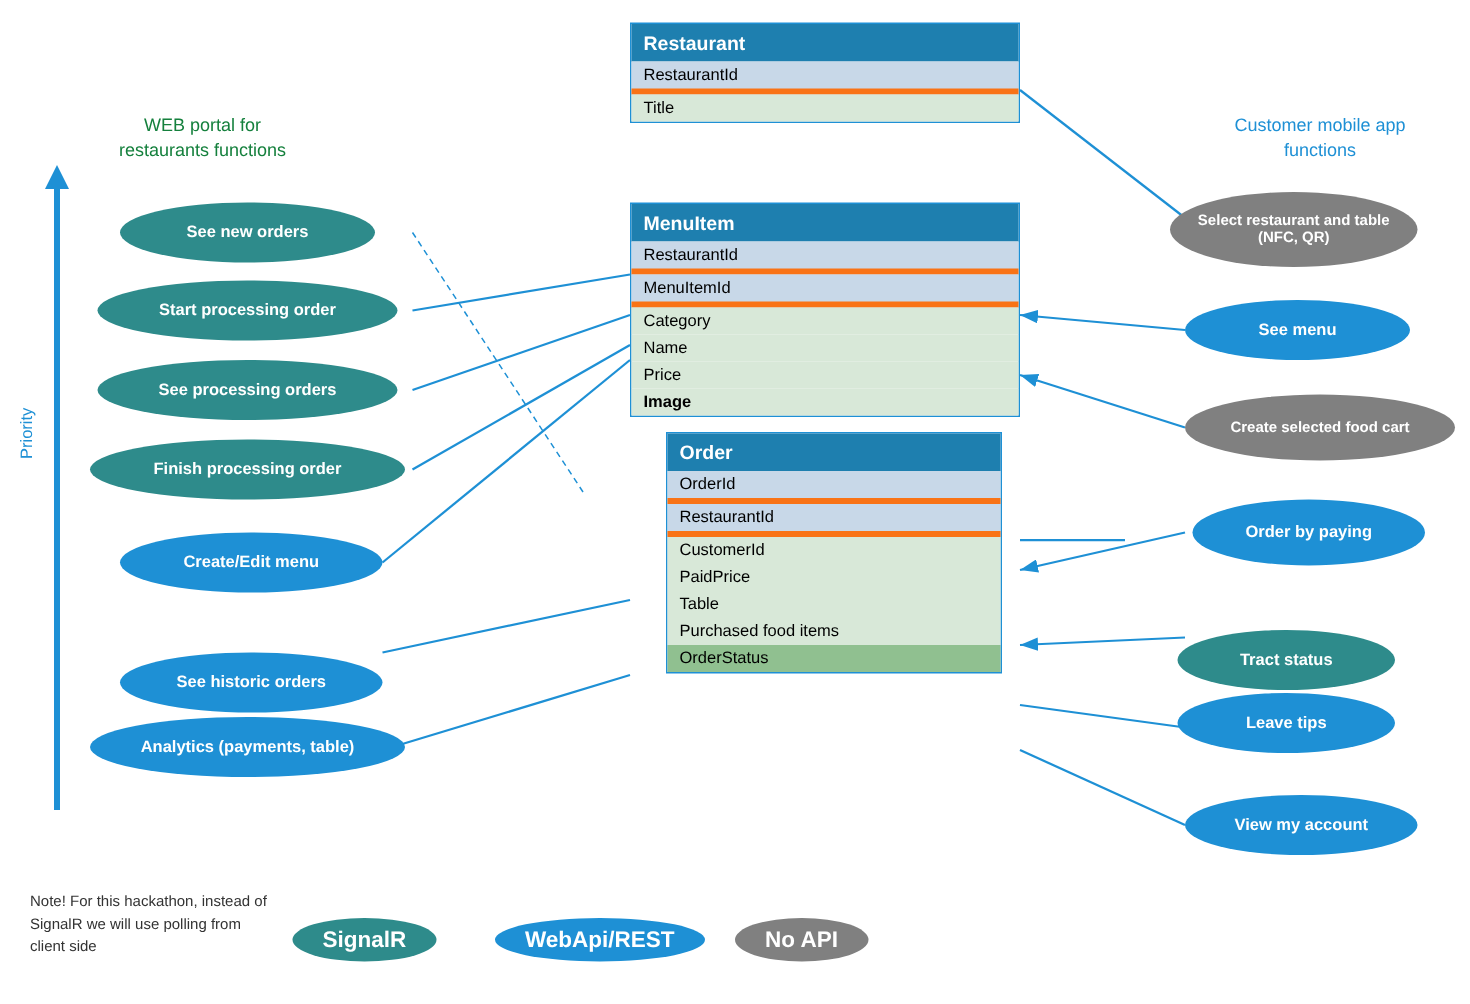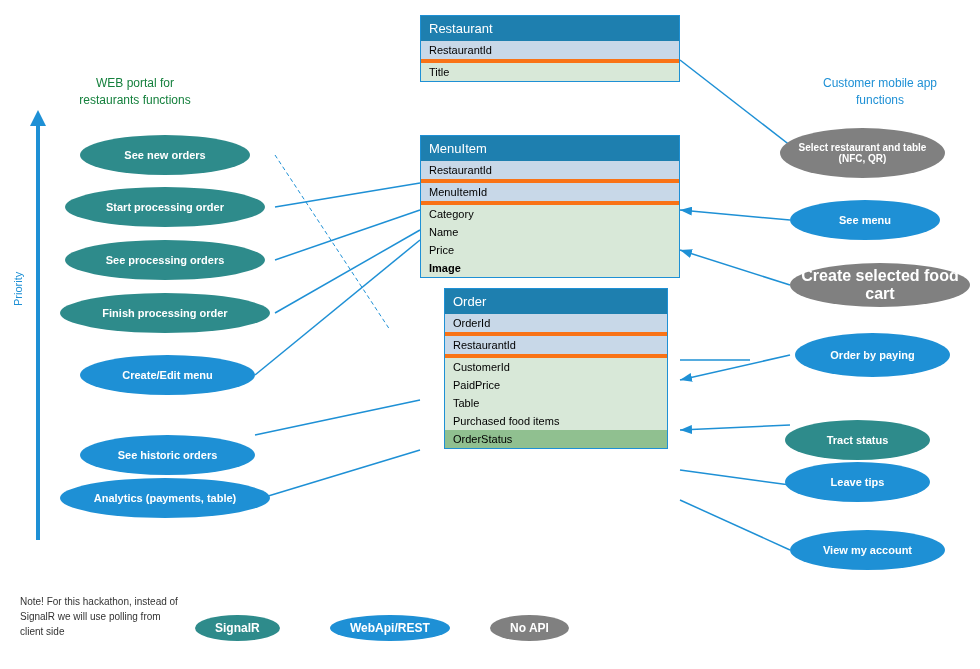--- a/index.html
+++ b/index.html
@@ -92,21 +92,21 @@
     
     .db-table {
       position: absolute;
       background: #fff;
       border: 1px solid #1e90d5;
     }
     .db-table-header {
       background: #1e7faf;
       color: #fff;
       font-size: 13px;
-      font-weight: normal;
+      font-weight: bold;
       padding: 5px 8px;
     }
     .db-table-pk-row {
       background: #c8d8e8;
       font-size: 11px;
       padding: 3px 8px;
       border-bottom: 4px solid #f97316;
     }
     .db-table-row {
       background: #d8e8d8;
@@ -140,21 +140,21 @@
       width: 160px;
       line-height: 1.5;
     }
     
     .legend-oval {
       position: absolute;
       border-radius: 50%;
       display: flex;
       align-items: center;
       justify-content: center;
-      font-size: 12px;
+      font-size: 15px;
       font-weight: bold;
       color: #fff;
       cursor: pointer;
       padding: 6px 20px;
       white-space: nowrap;
     }
   </style>
 </head>
 <body>
 
@@ -210,21 +210,21 @@
   <div class="oval oval-teal" style="left:80px;top:135px;width:170px;height:40px;">See new orders</div>
   <div class="oval oval-teal" style="left:65px;top:187px;width:200px;height:40px;">Start processing order</div>
   <div class="oval oval-teal" style="left:65px;top:240px;width:200px;height:40px;">See processing orders</div>
   <div class="oval oval-teal" style="left:60px;top:293px;width:210px;height:40px;">Finish processing order</div>
   <div class="oval oval-blue" style="left:80px;top:355px;width:175px;height:40px;">Create/Edit menu</div>
   <div class="oval oval-blue" style="left:80px;top:435px;width:175px;height:40px;">See historic orders</div>
   <div class="oval oval-blue" style="left:60px;top:478px;width:210px;height:40px;">Analytics (payments, table)</div>
 
   <div class="oval oval-gray" style="right:35px;top:128px;width:165px;height:50px;font-size:10px;">Select restaurant and table (NFC, QR)</div>
   <div class="oval oval-blue" style="right:40px;top:200px;width:150px;height:40px;">See menu</div>
-  <div class="oval oval-gray" style="right:10px;top:263px;width:180px;height:44px;font-size:16px;">Create selected food cart</div>
+  <div class="oval oval-gray" style="right:10px;top:263px;width:180px;height:44px;font-size:10px;">Create selected food cart</div>
   <div class="oval oval-blue" style="right:30px;top:333px;width:155px;height:44px;">Order by paying</div>
   <div class="oval oval-teal" style="right:50px;top:420px;width:145px;height:40px;">Tract status</div>
   <div class="oval oval-blue" style="right:50px;top:462px;width:145px;height:40px;">Leave tips</div>
   <div class="oval oval-blue" style="right:35px;top:530px;width:155px;height:40px;">View my account</div>
 
   <div class="db-table" style="left:420px;top:15px;width:260px;">
     <div class="db-table-header">Restaurant</div>
     <div class="db-table-pk-row">RestaurantId</div>
     <div class="db-table-row">Title</div>
   </div>

